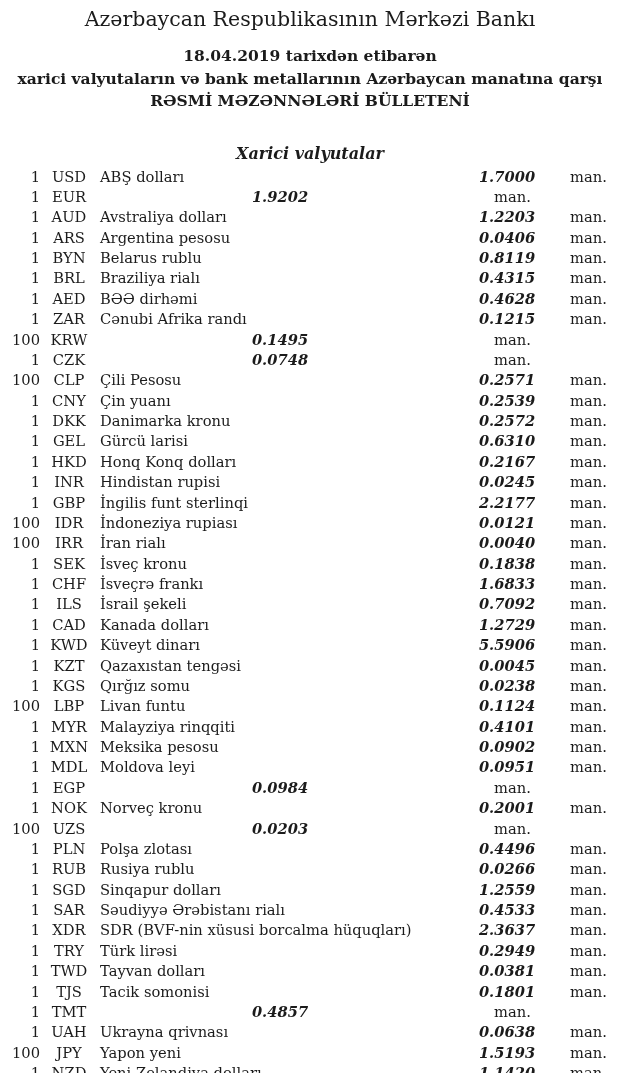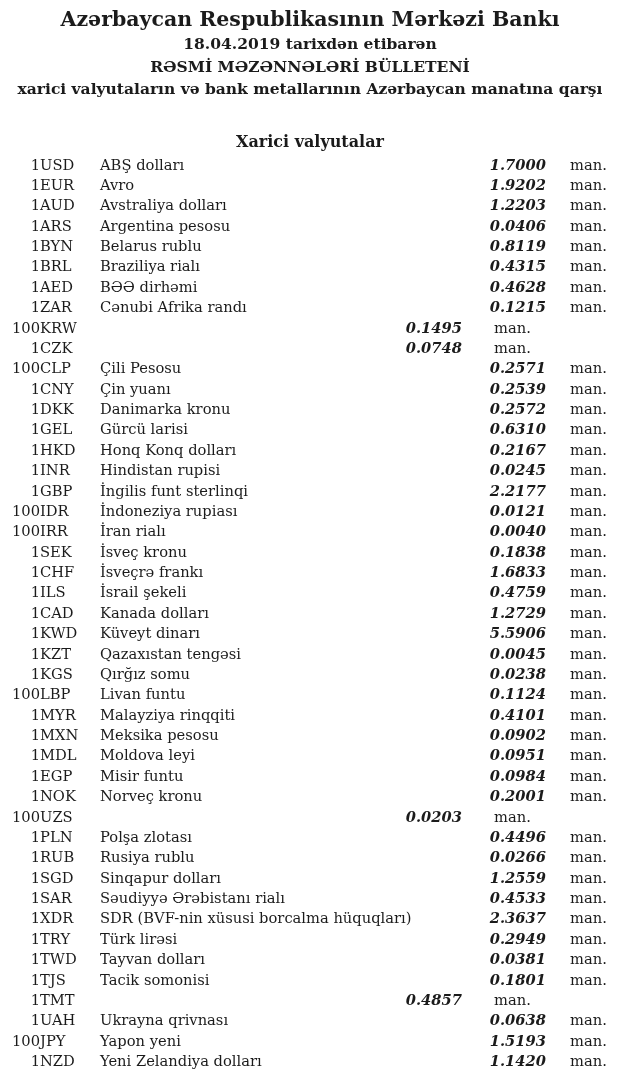--- a/index.html
+++ b/index.html
@@ -10,86 +10,86 @@
     width: 620px; height: 1073px;
     background: #ffffff;
     color: #1b1b1b;
     font-family: "DejaVu Serif", "Liberation Serif", serif;
     overflow: hidden;
   }
   .page { width: 620px; height: 1073px; }
 
   .header { text-align: center; }
   .title {
-    margin: 5px 0 0 0;
+    margin: 5px 0 12px 0;
     font-size: 20.5px;
-    font-weight: bold;
+    font-weight: normal;
     line-height: 28px;
   }
   .hline {
     font-size: 15.5px;
     font-weight: bold;
     line-height: 22.5px;
     white-space: nowrap;
   }
   .section-heading {
     margin: 31px 0 0 0;
     text-align: center;
     font-size: 16px;
     font-weight: bold;
     line-height: 20px;
+    font-style: italic;
   }
 
   .table { margin-top: 3px; }
   .row {
     display: grid;
     grid-template-columns: 40px 58px 1fr 84px 68px;
     font-size: 14.7px;
     line-height: 20.38px;
     height: 20.38px;
     white-space: nowrap;
   }
   .qty  { text-align: right; }
-  .code { }
+  .code { text-align: center; }
   .name { padding-left: 2px; overflow: hidden; }
   .rate {
-    text-align: right;
+    text-align: center;
     padding-right: 6px;
     font-weight: bold;
     font-style: italic;
   }
   .unit { padding-left: 5px; text-align: center; }
 </style>
 </head>
 <body>
 
 <div class="page">
 
   <div class="header">
     <h1 class="title">Azərbaycan Respublikasının Mərkəzi Bankı</h1>
     <div class="hline">18.04.2019 tarixdən etibarən</div>
+    <div class="hline">xarici valyutaların və bank metallarının Azərbaycan manatına qarşı</div>
     <div class="hline">RƏSMİ MƏZƏNNƏLƏRİ BÜLLETENİ</div>
-    <div class="hline">xarici valyutaların və bank metallarının Azərbaycan manatına qarşı</div>
   </div>
 
   <h2 class="section-heading">Xarici valyutalar</h2>
 
   <div class="table" id="rates-table">
     <div class="row">
       <span class="qty">1</span>
       <span class="code">USD</span>
       <span class="name">ABŞ dolları</span>
       <span class="rate">1.7000</span>
       <span class="unit">man.</span>
     </div>
 
     <div class="row">
       <span class="qty">1</span>
       <span class="code">EUR</span>
-      <span class="name">Avro</span>
       <span class="rate">1.9202</span>
       <span class="unit">man.</span>
     </div>
 
     <div class="row">
       <span class="qty">1</span>
       <span class="code">AUD</span>
       <span class="name">Avstraliya dolları</span>
       <span class="rate">1.2203</span>
       <span class="unit">man.</span>
@@ -234,21 +234,21 @@
       <span class="code">CHF</span>
       <span class="name">İsveçrə frankı</span>
       <span class="rate">1.6833</span>
       <span class="unit">man.</span>
     </div>
 
     <div class="row">
       <span class="qty">1</span>
       <span class="code">ILS</span>
       <span class="name">İsrail şekeli</span>
-      <span class="rate">0.4759</span>
+      <span class="rate">0.7092</span>
       <span class="unit">man.</span>
     </div>
 
     <div class="row">
       <span class="qty">1</span>
       <span class="code">CAD</span>
       <span class="name">Kanada dolları</span>
       <span class="rate">1.2729</span>
       <span class="unit">man.</span>
     </div>
@@ -305,21 +305,20 @@
       <span class="qty">1</span>
       <span class="code">MDL</span>
       <span class="name">Moldova leyi</span>
       <span class="rate">0.0951</span>
       <span class="unit">man.</span>
     </div>
 
     <div class="row">
       <span class="qty">1</span>
       <span class="code">EGP</span>
-      <span class="name">Misir funtu</span>
       <span class="rate">0.0984</span>
       <span class="unit">man.</span>
     </div>
 
     <div class="row">
       <span class="qty">1</span>
       <span class="code">NOK</span>
       <span class="name">Norveç kronu</span>
       <span class="rate">0.2001</span>
       <span class="unit">man.</span>

